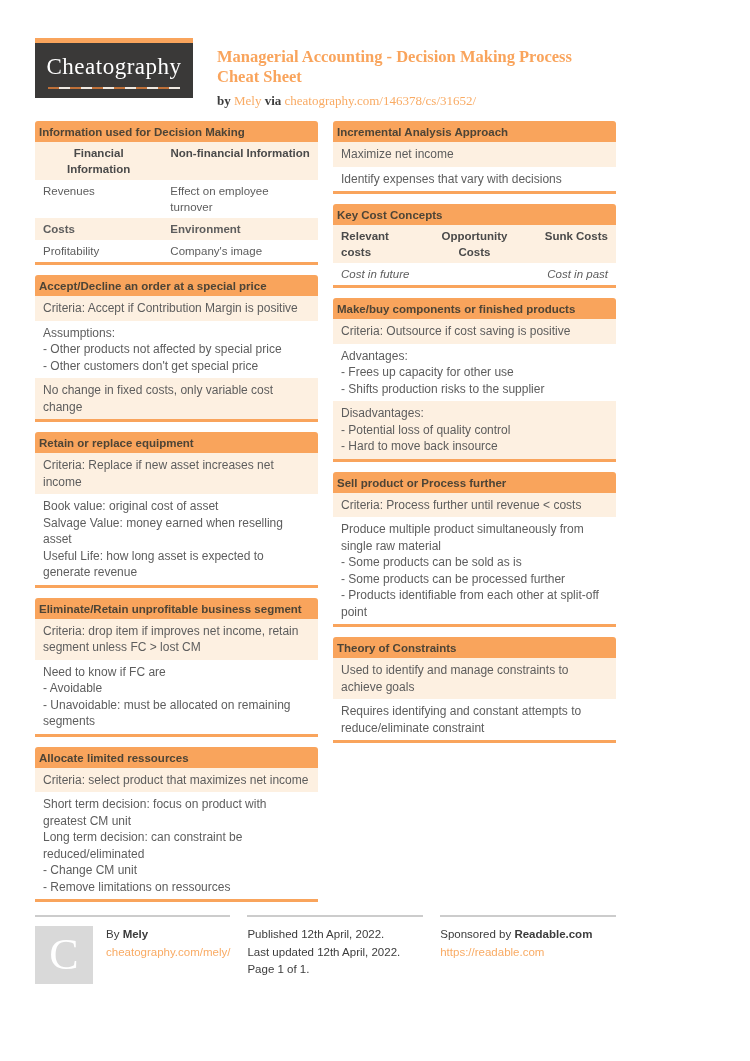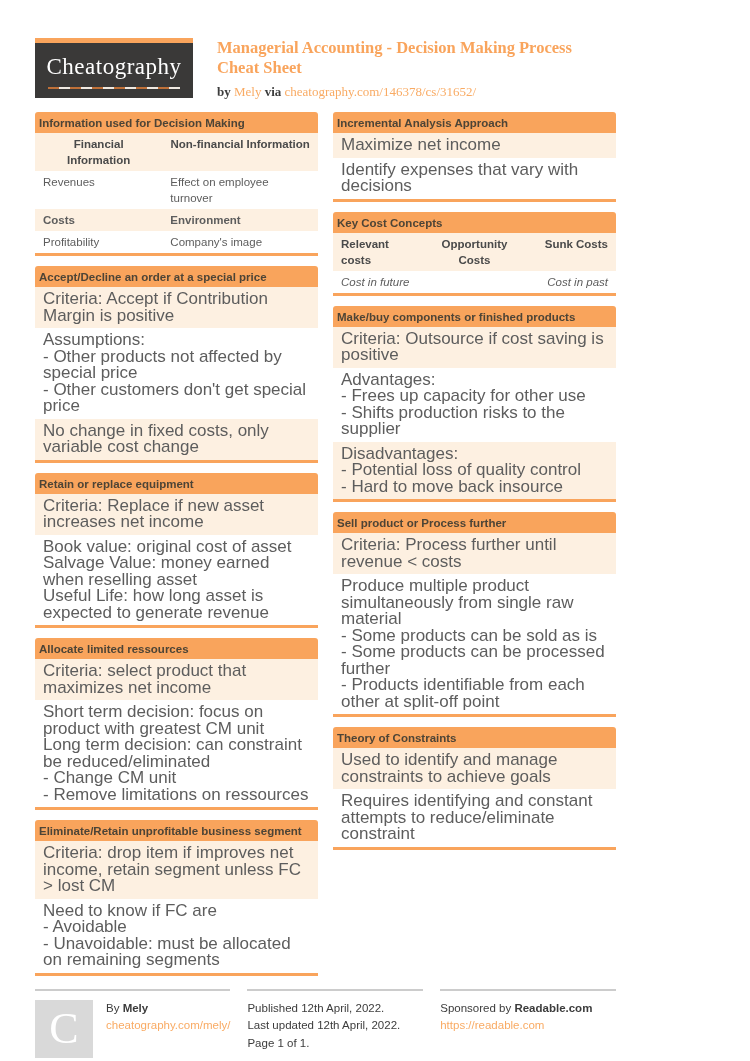--- a/index.html
+++ b/index.html
@@ -19,40 +19,40 @@
   .logo-text {
     color:#fff; font-family:"Liberation Serif", serif; font-size:23px;
     text-align:center; margin-top:11px; letter-spacing:0.5px;
   }
   .logo-underline {
     position:absolute; left:13px; right:13px; bottom:9px; height:2px;
     background:repeating-linear-gradient(90deg,#bf7038 0 11px,#efe9e1 11px 22px);
   }
   .title {
     font-family:"Liberation Serif", serif; font-weight:bold; font-size:16.5px;
-    color:var(--accent,#f9a45c); text-decoration:none; display:block;
+    color:var(--accent,#f9a45c); margin-top:9px; text-decoration:none; display:block;
   }
   .byline {
     font-family:"Liberation Serif", serif; font-size:13px; margin-top:6px;
     color:#3c3c3c; font-weight:bold;
   }
   .byline .lnk { color:var(--link,#f9ab64); text-decoration:none; font-weight:normal; }
 
   
   .cols { display:flex; gap:15px; align-items:flex-start; }
   .col { width:333px; display:flex; flex-direction:column; gap:10px; }
   .section { border-bottom:3px solid var(--accent,#f9a45c); width:100%; }
   .sec-title {
     background:var(--accent,#f9a45c); color:var(--header-text,#4d4436);
     font-weight:bold; font-size:11.5px; padding:5px 4px 4px;
     border-radius:3px 3px 0 0;
   }
   .row { padding:4px 8px; background:#fff; }
   .row.alt { background:var(--cream,#fdf0e1); }
-  .line { font-size:17px; line-height:16.5px; color:var(--body-text,#5d5d5d); }
+  .line { font-size:12px; line-height:16.5px; color:var(--body-text,#5d5d5d); }
   .trow { display:grid; background:#fff; }
   .trow.alt { background:var(--cream,#fdf0e1); }
   .cell { font-size:11.5px; line-height:16px; padding:3px 8px; color:var(--body-text,#5d5d5d); }
   .th { font-weight:bold; color:#4a4a4a; }
   .it { font-style:italic; }
   .al { text-align:left; } .ac { text-align:center; } .ar { text-align:right; }
 
   
   .footer { display:flex; gap:17px; margin-top:13px; }
   .fcol {
@@ -129,40 +129,40 @@
           <div class="row alt">
             <div class="line">Criteria: Replace if new asset increases net income</div>
           </div>
           <div class="row">
             <div class="line">Book value: original cost of asset</div>
             <div class="line">Salvage Value: money earned when reselling asset</div>
             <div class="line">Useful Life: how long asset is expected to generate revenue</div>
           </div>
         </section>
         <section class="section">
+          <div class="sec-title">Eliminate/Retain unprofitable business segment</div>
+          <div class="row alt">
+            <div class="line">Criteria: drop item if improves net income, retain segment unless FC &gt; lost CM</div>
+          </div>
+          <div class="row">
+            <div class="line">Need to know if FC are</div>
+            <div class="line">- Avoidable</div>
+            <div class="line">- Unavoidable: must be allocated on remaining segments</div>
+          </div>
+        </section>
+        <section class="section">
           <div class="sec-title">Allocate limited ressources</div>
           <div class="row alt">
             <div class="line">Criteria: select product that maximizes net income</div>
           </div>
           <div class="row">
             <div class="line">Short term decision: focus on product with greatest CM unit</div>
             <div class="line">Long term decision: can constraint be reduced/eliminated</div>
             <div class="line">- Change CM unit</div>
             <div class="line">- Remove limitations on ressources</div>
-          </div>
-        </section>
-        <section class="section">
-          <div class="sec-title">Eliminate/Retain unprofitable business segment</div>
-          <div class="row alt">
-            <div class="line">Criteria: drop item if improves net income, retain segment unless FC &gt; lost CM</div>
-          </div>
-          <div class="row">
-            <div class="line">Need to know if FC are</div>
-            <div class="line">- Avoidable</div>
-            <div class="line">- Unavoidable: must be allocated on remaining segments</div>
           </div>
         </section>
       </div>
     <div class="col">
         <section class="section">
           <div class="sec-title">Incremental Analysis Approach</div>
           <div class="row alt">
             <div class="line">Maximize net income</div>
           </div>
           <div class="row">

